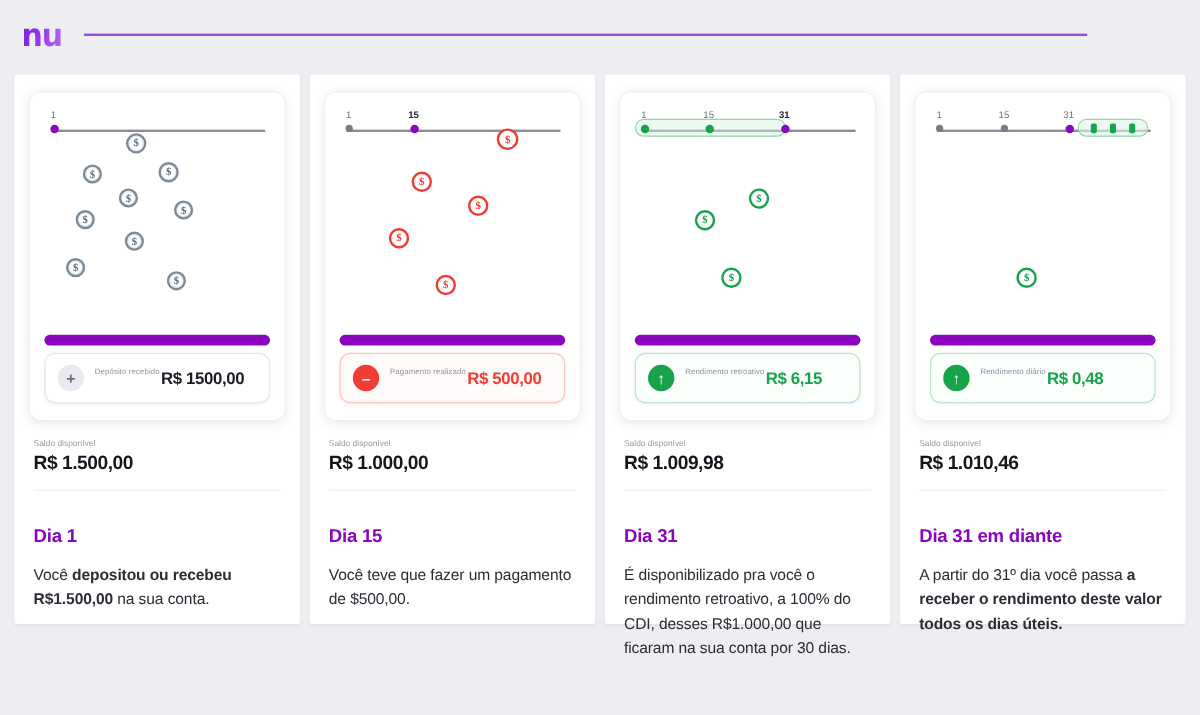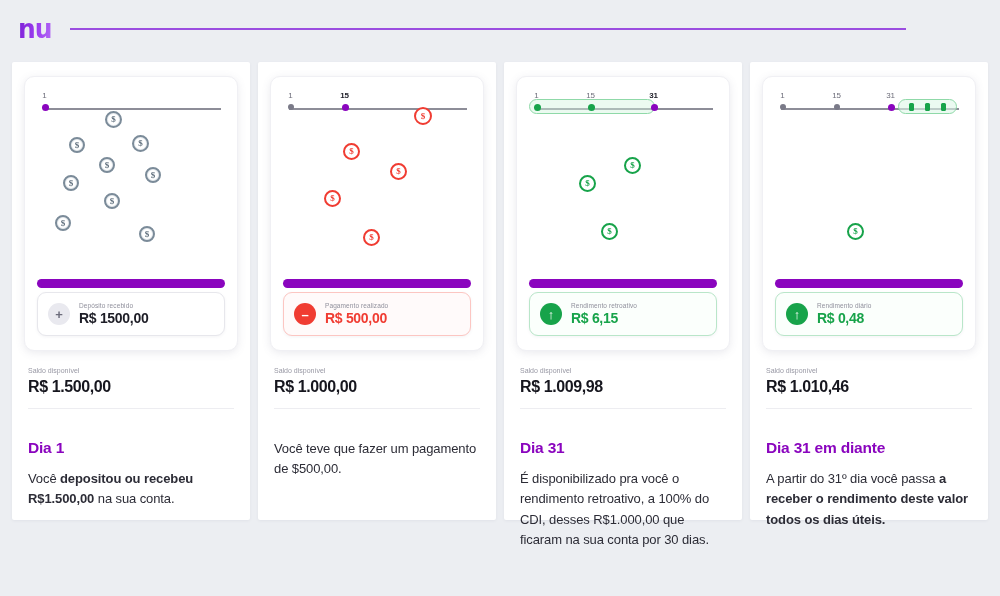--- a/index.html
+++ b/index.html
@@ -190,21 +190,21 @@
     display: flex; align-items: center; justify-content: center;
     color: #fff;
     font-size: 13px;
     line-height: 1;
     font-weight: 700;
   }
   .tx-icon.gray  { background: #e9e9ef; color: #6c6c7b; }
   .tx-icon.red   { background: #f03c32; }
   .tx-icon.green { background: #17a34a; }
 
-  .tx-text { display: flex; flex-direction: column; gap: 1px; min-width: 0; }
+  .tx-text { display: flex; flex-direction: row; gap: 1px; min-width: 0; }
   .tx-label {
     font-size: 6.5px;
     color: #90909c;
     letter-spacing: 0.1px;
     white-space: nowrap;
   }
   .tx-amount {
     font-size: 14px;
     font-weight: 700;
     color: #1d1d26;
@@ -319,20 +319,21 @@
             <div class="tx-amount red">R$ 500,00</div>
           </div>
         </div>
       </div>
       <div class="balance">
         <div class="bal-label">Saldo disponível</div>
         <div class="bal-value">R$ 1.000,00</div>
         <div class="bal-rule"></div>
       </div>
       <div class="caption">
+        <div class="cap-title">Dia 15</div>
         <div class="cap-body"><span>Você teve que fazer um pagamento de $500,00.</span></div>
       </div>
     </div>
     <div class="panel">
       <div class="viscard">
         <div class="timeline">
           <div class="tl-line"></div>
           <div class="tl-range" style="left: -2%; width: 70%;"></div>
           <div class="tl-node green" style="left: calc(2% - 3px);"></div>
           <div class="tl-node green" style="left: calc(32% - 3px);"></div>

